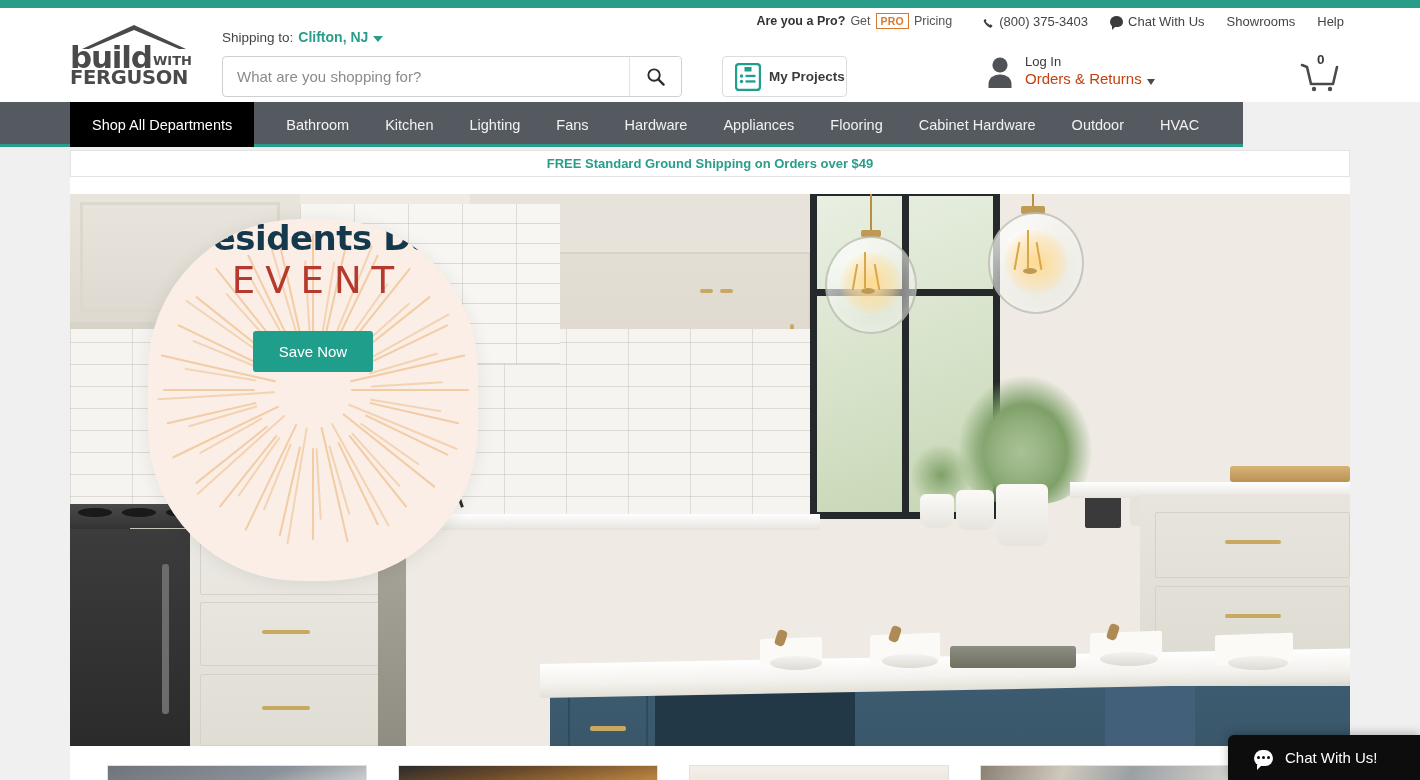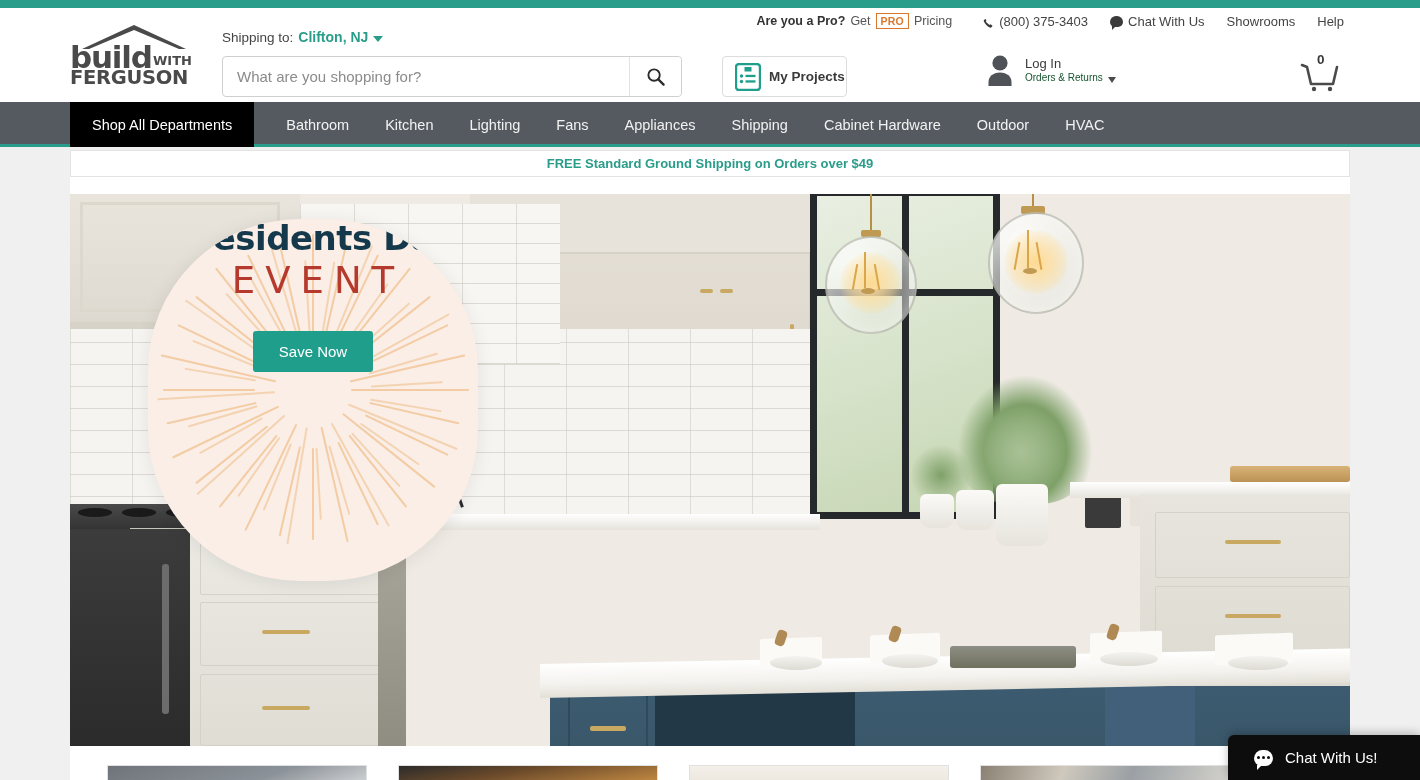--- a/index.html
+++ b/index.html
@@ -165,21 +165,21 @@
 
   
   .account {
     position: absolute; left: 985px; top: 46px;
     display: flex; align-items: center; gap: 10px;
   }
   .avatar-ico { width: 30px; height: 32px; }
   .acct-text { line-height: 1.25; }
   .acct-login { font-size: 13px; color: #3a3a3a; }
   .acct-orders {
-    font-size: 10px; color: #14532d;
+    font-size: 15px; color: #c2410c;
     display: flex; align-items: center; gap: 5px;
   }
   .caret-dk {
     width: 0; height: 0;
     border-left: 4.5px solid transparent;
     border-right: 4.5px solid transparent;
     border-top: 6px solid #4a4a4a;
     position: relative; top: 2px;
   }
 
@@ -189,21 +189,21 @@
     width: 42px; height: 42px; cursor: pointer;
   }
   .cart-count {
     position: absolute; left: 19px; top: -2px;
     font-size: 13.5px; font-weight: bold; color: #3a3a3a;
   }
 
   
   .navbar {
     position: absolute; top: 102px; left: 0;
-    width: 1420px; height: 45px;
+    width: 1243px; height: 45px;
     background: #555a60;
     border-bottom: 3px solid #2a9d8a;
   }
   .nav-inner {
     position: absolute; left: 70px; top: 0;
     width: 1280px; height: 45px;
     display: flex; align-items: stretch;
   }
   .nav-shopall {
     background: #000; color: #fff;
@@ -615,22 +615,23 @@
 </div>
 
 <div class="navbar">
   <div class="nav-inner">
     <div class="nav-shopall">Shop All Departments</div>
     <div class="nav-spacer"></div>
     <div class="nav-item">Bathroom</div>
     <div class="nav-item">Kitchen</div>
     <div class="nav-item">Lighting</div>
     <div class="nav-item">Fans</div>
+    <div class="nav-item">Hardware</div>
     <div class="nav-item">Appliances</div>
-    <div class="nav-item">Shipping</div>
+    <div class="nav-item">Flooring</div>
     <div class="nav-item">Cabinet Hardware</div>
     <div class="nav-item">Outdoor</div>
     <div class="nav-item">HVAC</div>
   </div>
 </div>
 
 <div class="promo-bar">
   <div class="promo-cell promo-c3">FREE Standard Ground Shipping on Orders over $49</div>
 </div>
 

